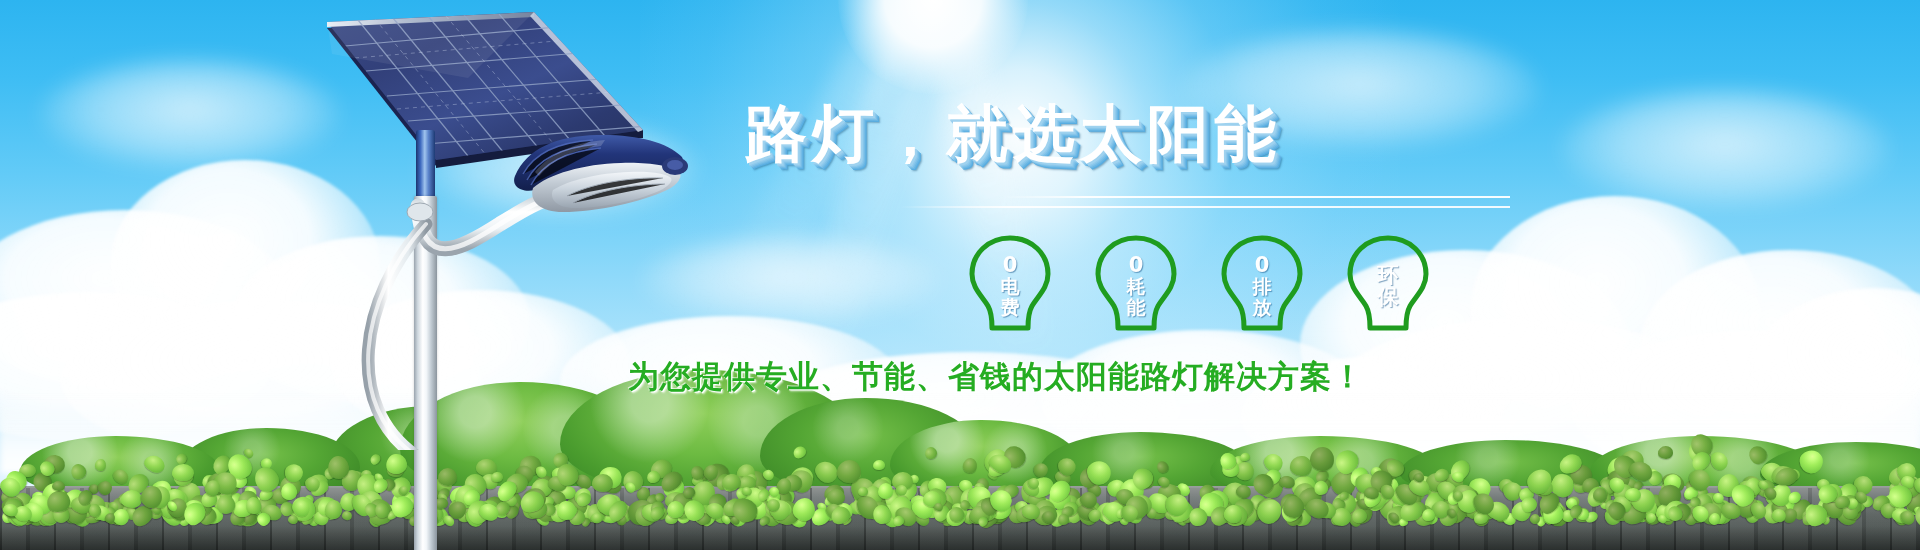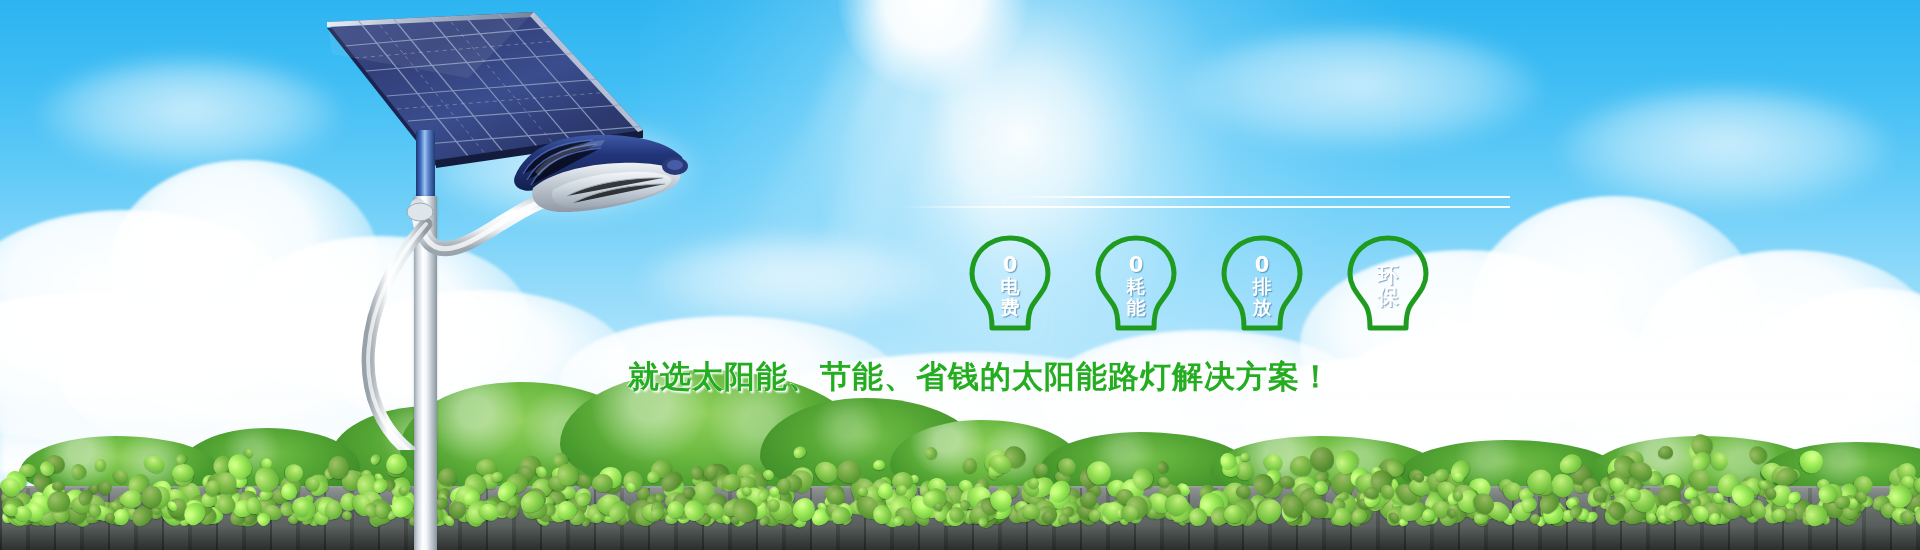--- a/index.html
+++ b/index.html
@@ -1393,20 +1393,21 @@
         <ellipse cx="170" cy="34" rx="13" ry="9" fill="#2a3a78"></ellipse>
         <ellipse cx="170" cy="33" rx="8" ry="5" fill="#4c63ae" opacity=".85"></ellipse>
 
         <path d="M30,40 C46,20 72,10 100,8 L96,14 C70,17 48,27 34,44 Z" fill="#ffffff" opacity=".18"></path>
       </svg>
     </div>
   </div>
 
   <div class="copy">
 
+    <div class="headline">路灯，就选太阳能</div>
 
     <div class="divider-a"></div>
     <div class="divider-b"></div>
 
     <div class="badges">
 
       <div class="badge">
         <svg viewBox="0 0 104 104">
           <path d="M52,6 C74,6 90,22 90,42 C90,56 80,64 74,74 C70,81 70,90 70,96 L34,96
                    C34,90 34,81 30,74 C24,64 14,56 14,42 C14,22 30,6 52,6 Z" fill="none" stroke="#1f9c1f" stroke-width="5" stroke-linejoin="round"></path>
@@ -1456,16 +1457,16 @@
         <div class="badge-text">
           <div class="badge-label" style="font-size:21px;">
             <span>环</span>
             <span>保</span>
           </div>
         </div>
       </div>
 
     </div>
 
-    <div class="subtitle">就选太阳能、节能、省钱的太阳能路灯解决方案！</div>
+    <div class="subtitle">为您提供专业、节能、省钱的太阳能路灯解决方案！</div>
   </div>
 
 </div>
 
 </body></html>

